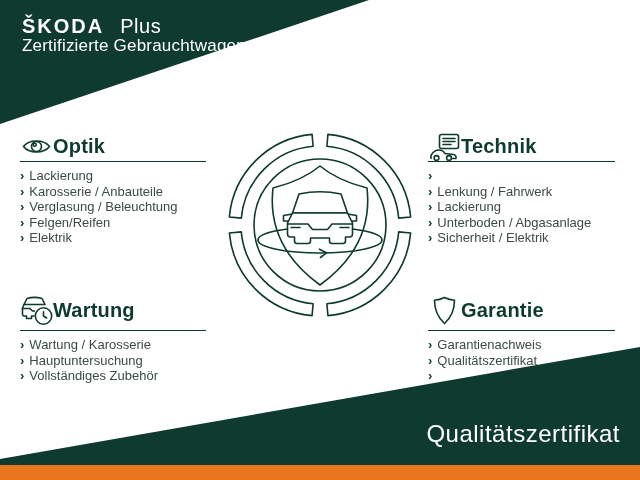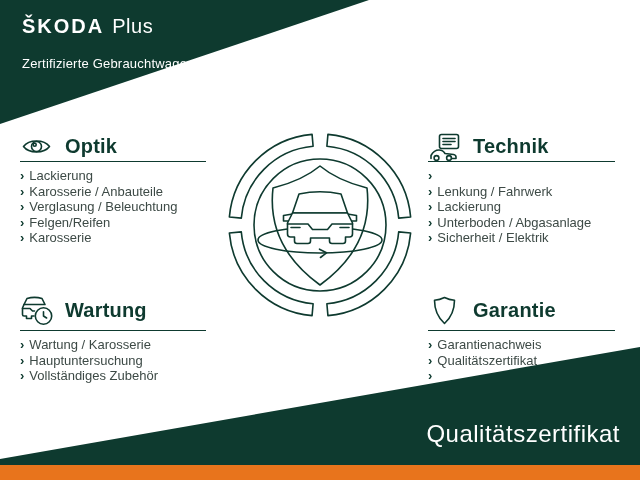--- a/index.html
+++ b/index.html
@@ -10,32 +10,32 @@
   html,body{margin:0;padding:0;background:#fff;}
   .page{position:relative;width:640px;height:480px;background:#fff;overflow:hidden;
         font-family:"Liberation Sans",sans-serif;}
 
   
   .header-wedge{position:absolute;inset:0;background:var(--brand-green);
         clip-path:polygon(0 0,369px 0,0 124px);}
   .logo{position:absolute;left:22px;top:15px;color:#fff;}
   .logo-line1{font-size:20px;line-height:22px;white-space:nowrap;}
   .logo-main{font-weight:bold;letter-spacing:2px;}
-  .logo-suffix{font-weight:normal;margin-left:8px;letter-spacing:.5px;}
-  .logo-sub{font-size:13px;line-height:14px;margin-top:20px;letter-spacing:.2px;}
+  .logo-suffix{font-weight:normal;margin-left:16px;letter-spacing:.5px;}
+  .logo-sub{font-size:17px;line-height:14px;margin-top:2px;letter-spacing:.2px;}
 
   
   .footer-wedge{position:absolute;inset:0;background:var(--brand-green);
         clip-path:polygon(0 459px,640px 347px,640px 480px,0 480px);}
   .footer-bar{position:absolute;left:0;right:0;top:465px;height:15px;background:var(--accent-orange);}
   .footer-title{position:absolute;right:20px;top:420px;color:#fff;font-size:24px;letter-spacing:.5px;}
 
   
   .panel{position:absolute;}
-  .panel-head{display:flex;align-items:center;gap:12px;height:27px;}
+  .panel-head{display:flex;align-items:center;gap:0;height:27px;}
   .panel.lower .panel-head{height:33px;margin-top:34px;}
   .icon-box{width:33px;display:flex;justify-content:center;align-items:center;flex:0 0 33px;}
   .panel-title{font-size:20px;font-weight:bold;color:var(--brand-green);margin:0;letter-spacing:.2px;}
   .panel-rule{border:none;border-top:1.5px solid var(--brand-green);margin:1px 0 0 0;}
   .panel.lower .panel-rule{margin-top:3px;}
   .panel-list{list-style:none;margin:6px 0 0 0;padding:0;}
   .panel-list li{font-size:13px;line-height:15.5px;color:var(--text);display:flex;gap:5px;}
   .chev{color:var(--brand-green);font-weight:bold;flex:0 0 auto;}
 
   #optik{left:20px;top:133px;width:186px;}
@@ -85,21 +85,21 @@
       <li>
           <span class="chev">›</span>
           <span>Verglasung / Beleuchtung</span>
         </li>
       <li>
           <span class="chev">›</span>
           <span>Felgen/Reifen</span>
         </li>
       <li>
           <span class="chev">›</span>
-          <span>Karosserie</span>
+          <span>Elektrik</span>
         </li>
     </ul>
   </section>
 
   <section class="panel" id="technik">
     <div class="panel-head">
       <span class="icon-box">
         <svg width="31" height="28" viewBox="0 0 31 28">
           <rect class="st" x="10.5" y="1.5" width="19" height="14" rx="2"></rect>
           <line class="st" x1="14" y1="5.5" x2="26" y2="5.5"></line>

